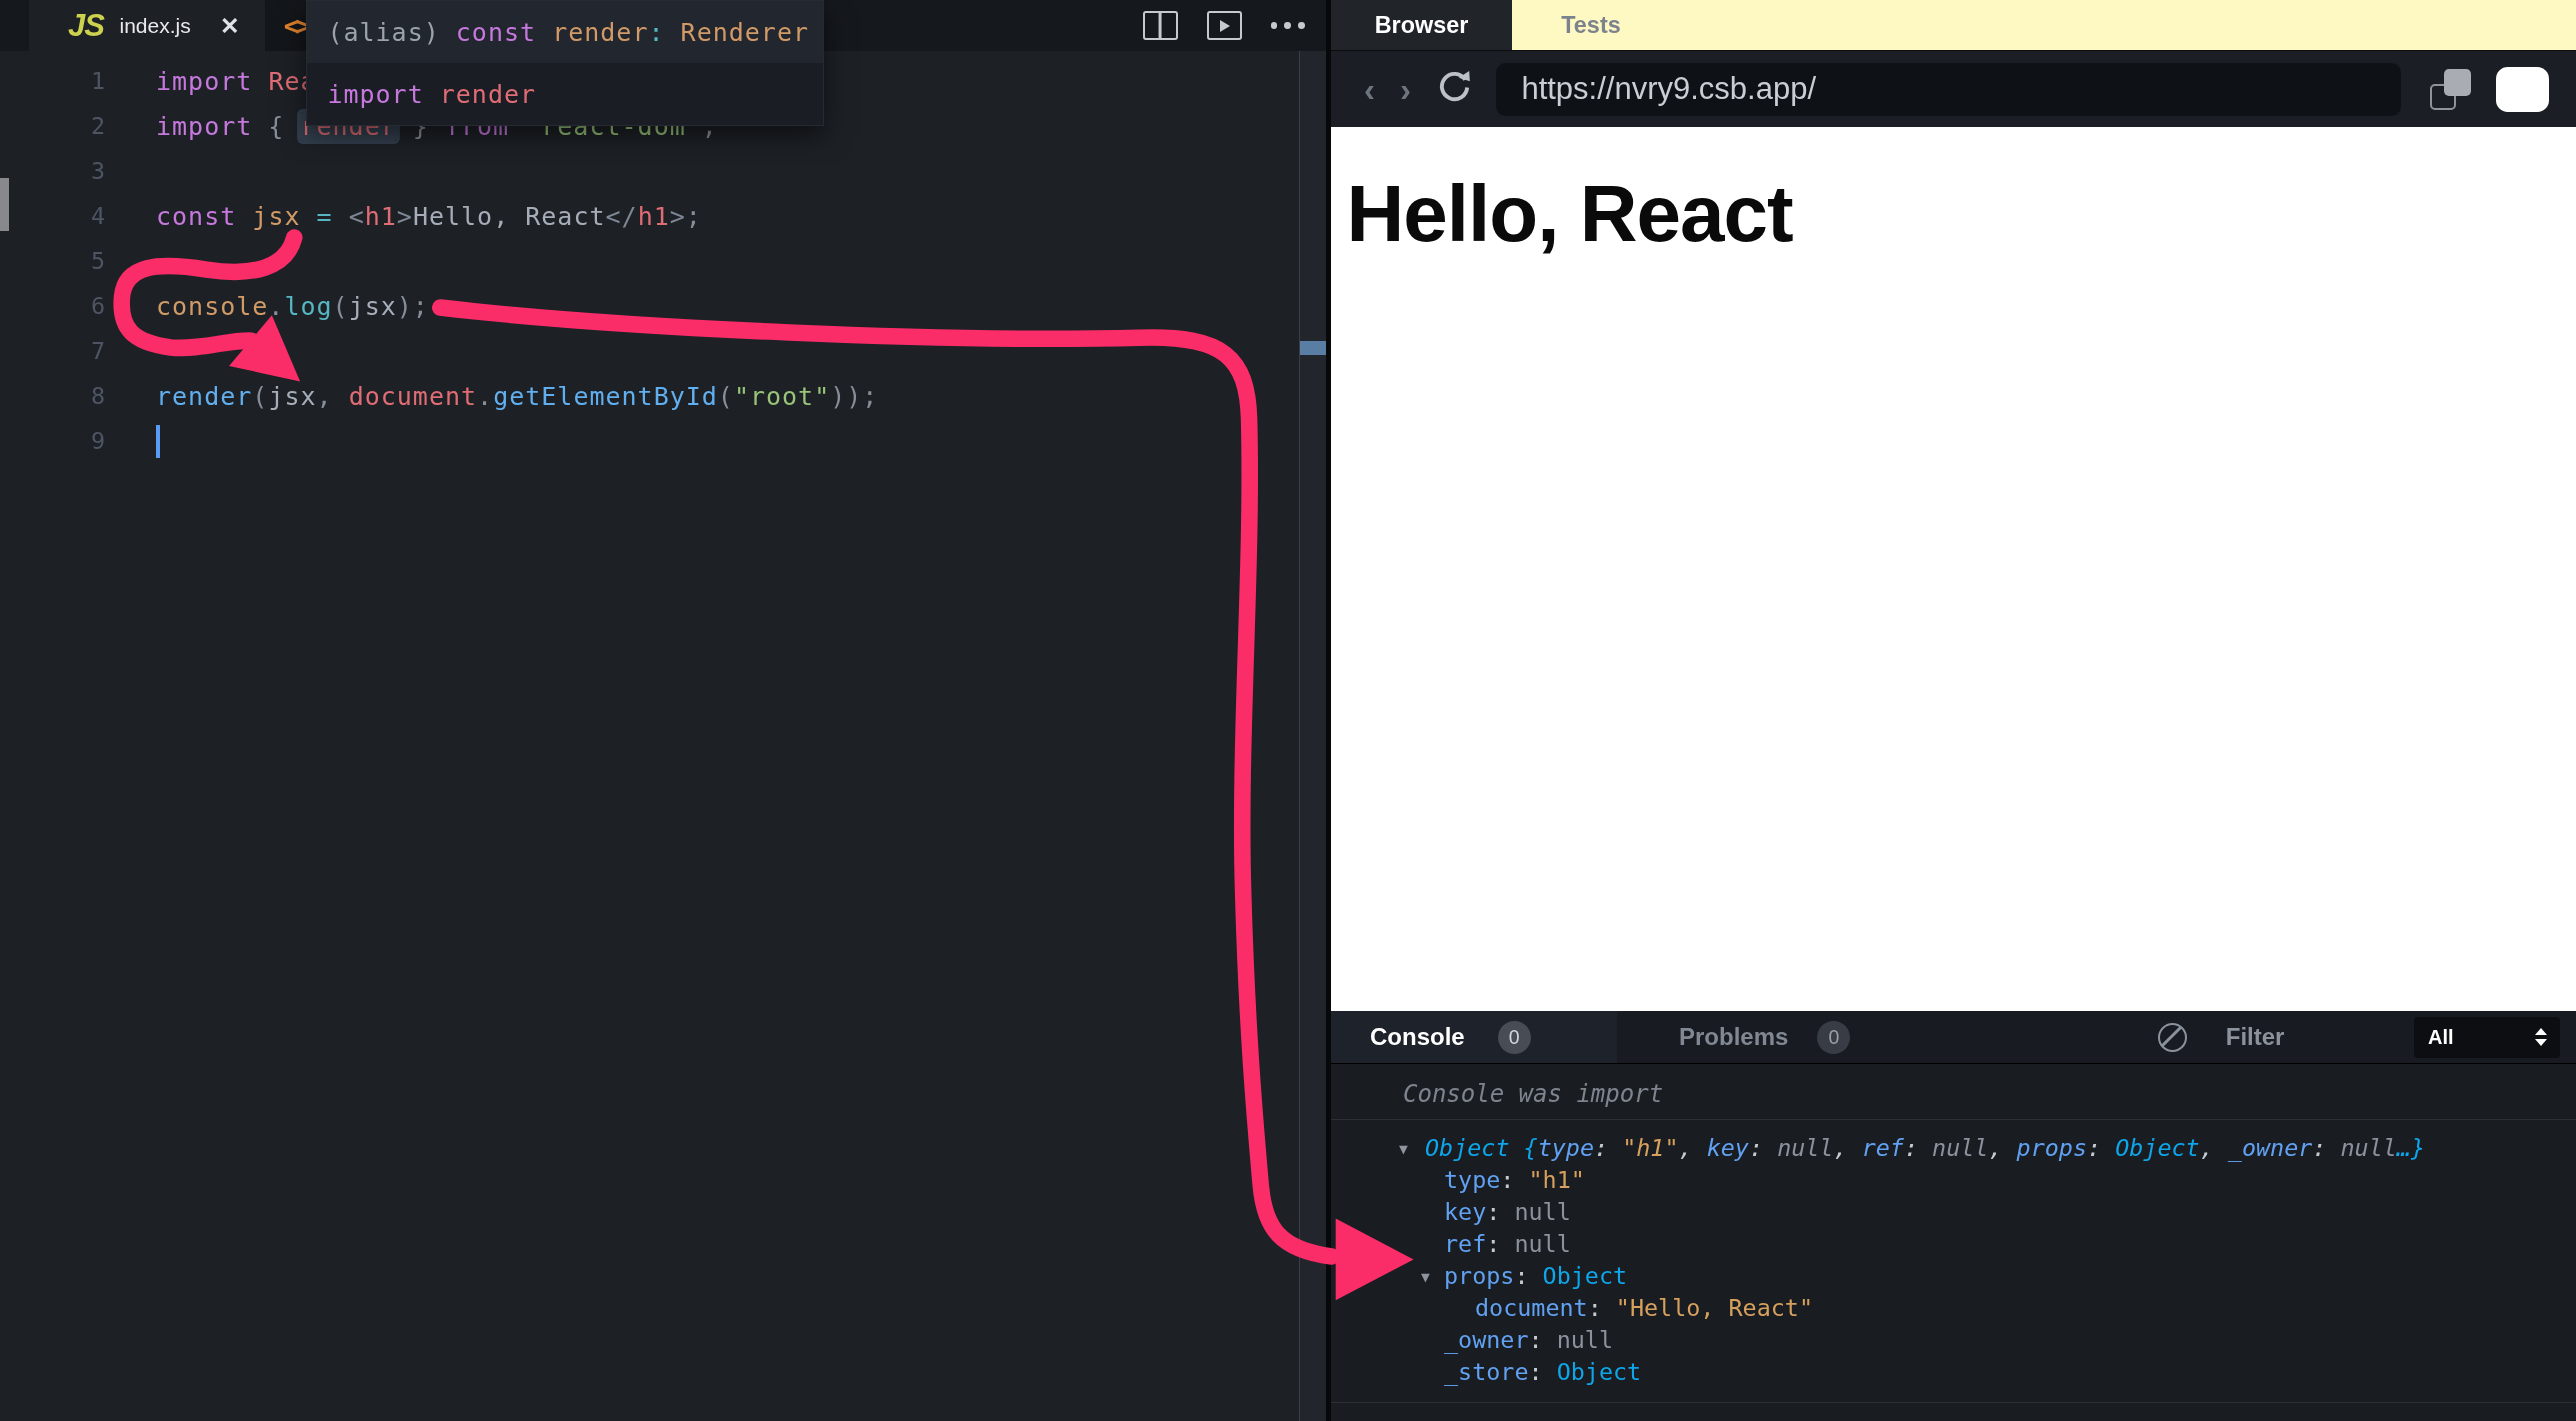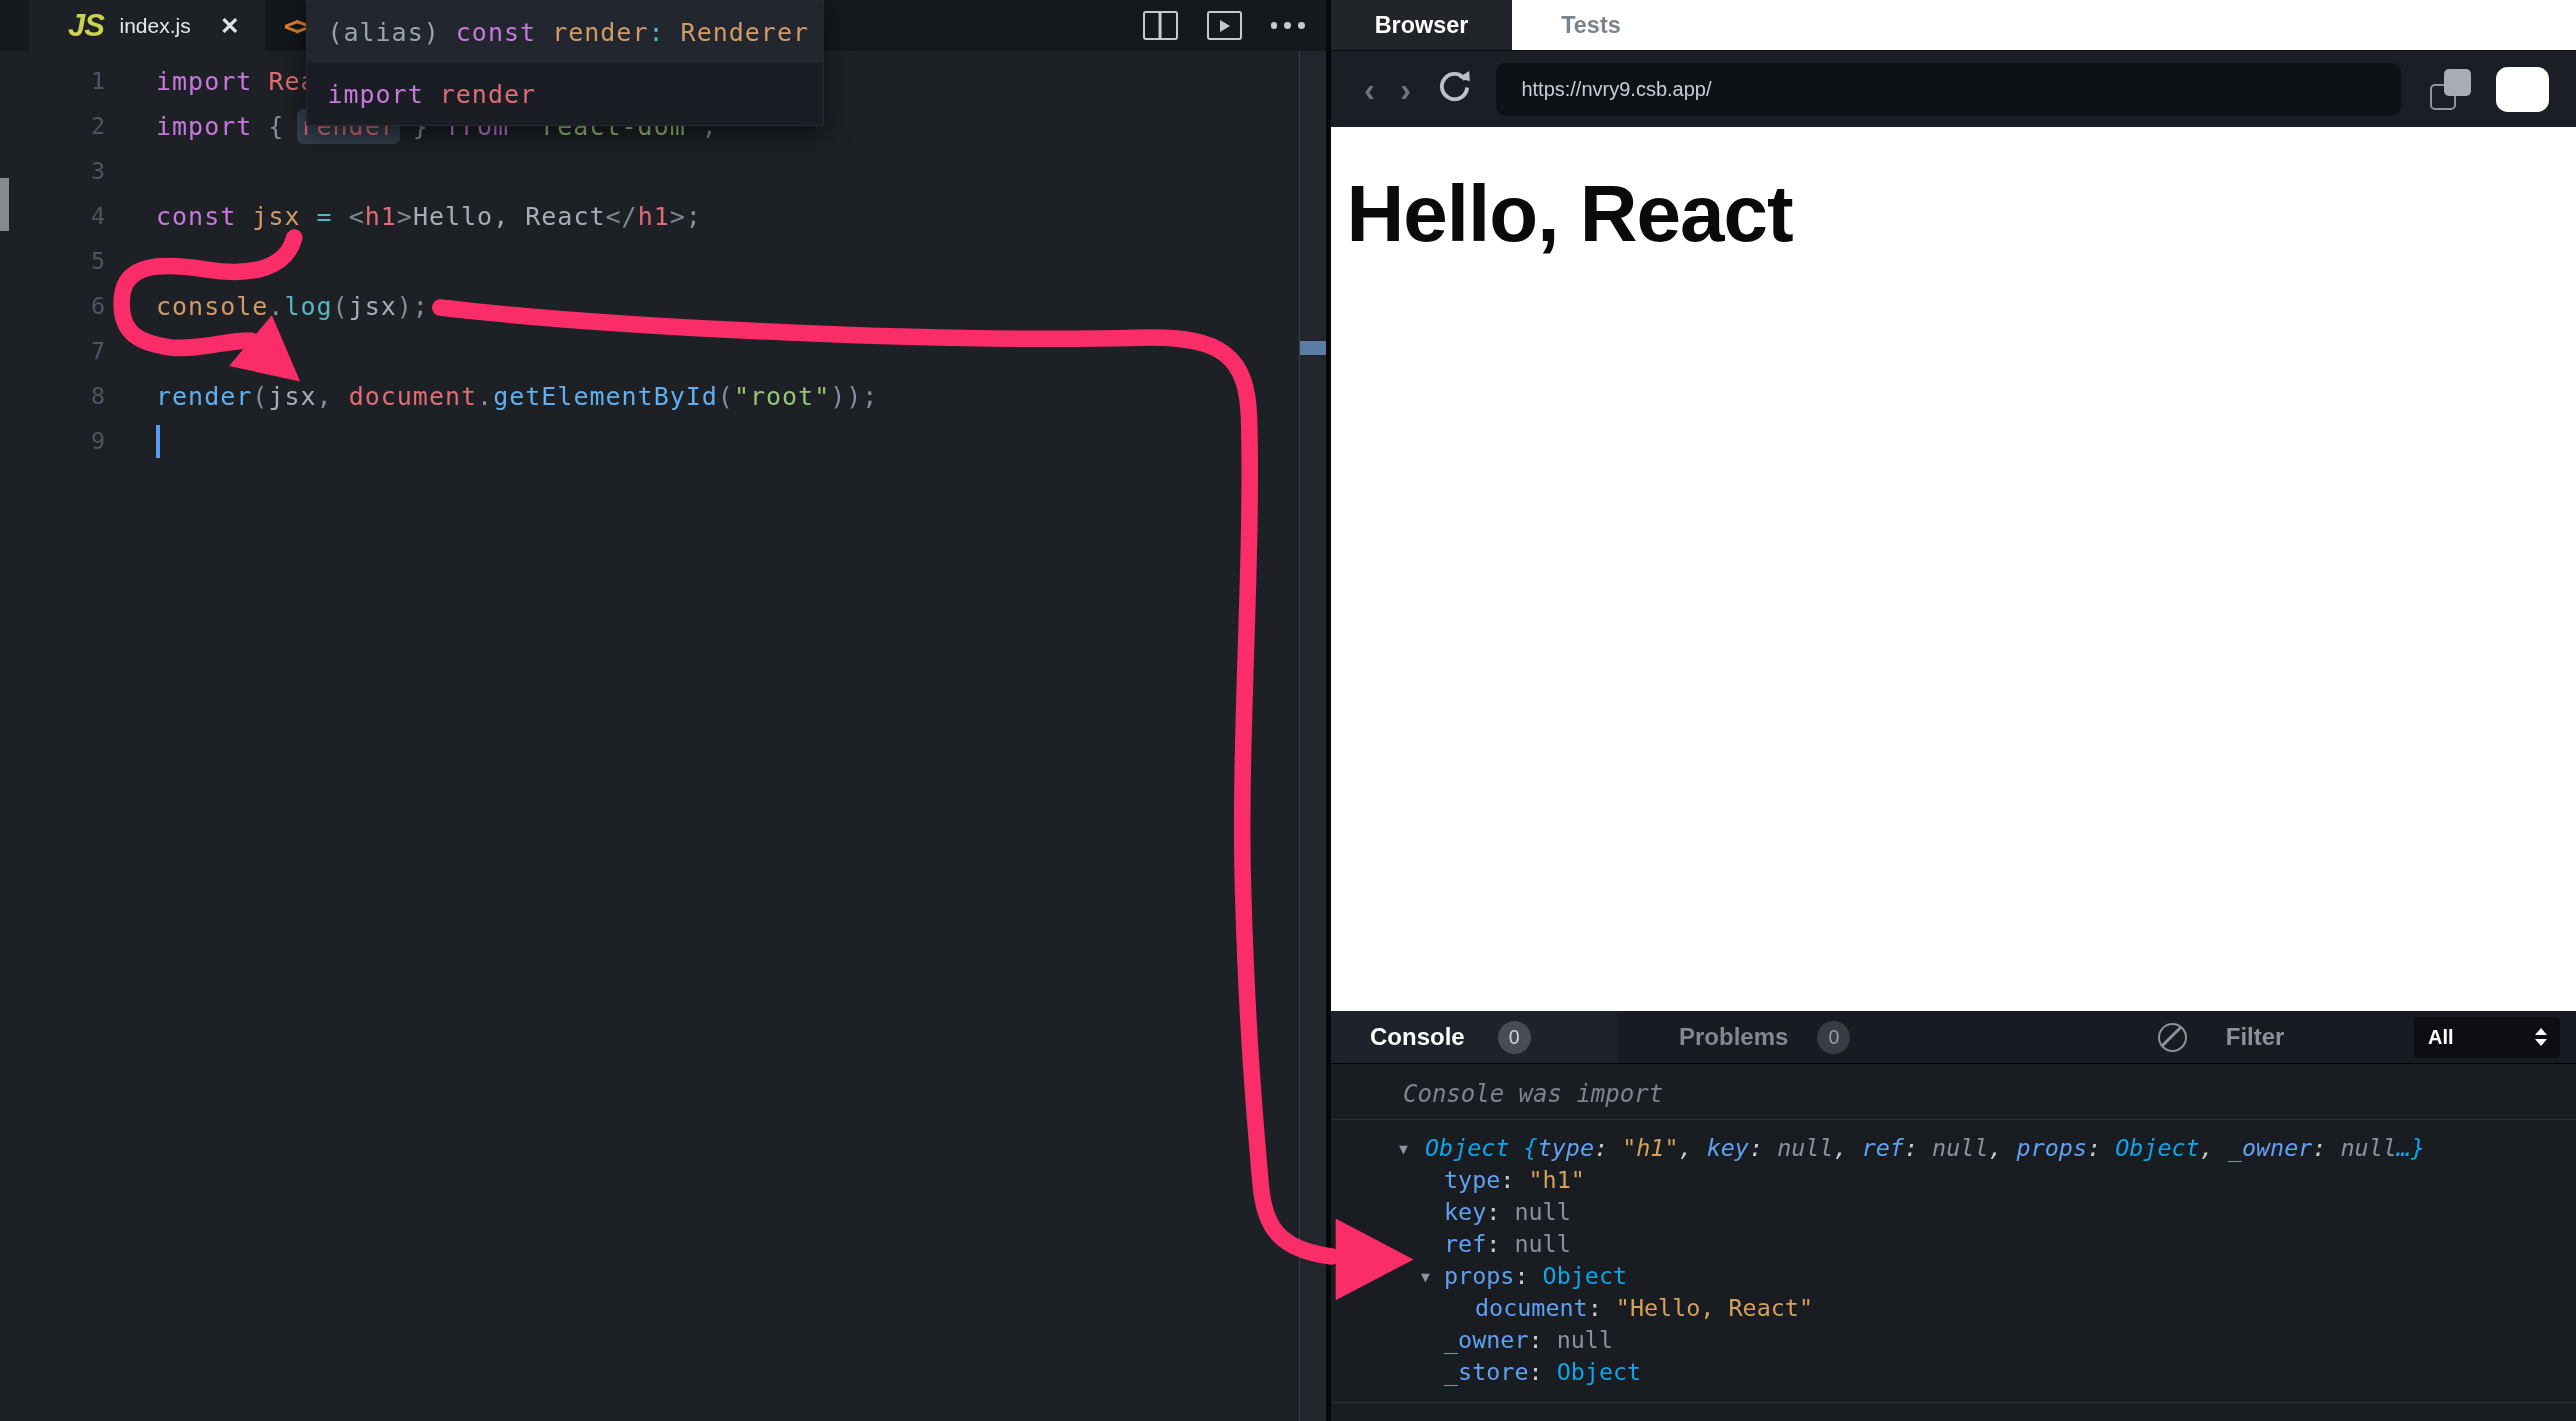--- a/index.html
+++ b/index.html
@@ -50,31 +50,31 @@
   #left-handle { position:absolute; left:0; top:178px; width:8.8px; height:53px; background:#87898d; }
   
   #tooltip { position:absolute; left:306px; top:0; width:518px; background:#1a1e24; border:1px solid #262b33;
     box-shadow:0 9.7px 25px rgba(0,0,0,.55); font-family:"DejaVu Sans Mono",monospace; font-size:25px; letter-spacing:1px; z-index:20; }
   .tooltip-row { height:62px; display:flex; align-items:center; padding-left:20.4px; white-space:pre; }
   .tooltip-row.sel { background:#22262e; }
   
   #pane-divider { position:absolute; left:1326px; top:0; width:4.9px; height:100%; background:#07080a; }
   
   #browser { position:absolute; left:1331px; top:0; right:0; bottom:0; background:#1b1e24; }
-  #browser-tabs { position:absolute; left:0; top:0; right:0; height:51px; background:#ffffff; display:flex; border-bottom:1px solid #0b0d10; }
+  #browser-tabs { position:absolute; left:0; top:0; right:0; height:51px; background:#fef9c3; display:flex; border-bottom:1px solid #0b0d10; }
   .btab { display:flex; align-items:center; justify-content:center; font-size:23.4px; }
   .btab.active { width:181px; background:#212429; color:#fff; font-weight:bold; }
   .btab.inactive { width:158px; color:#7c838c; font-weight:bold; }
   #navrow { position:absolute; left:0; top:51px; right:0; height:76px; background:#1b1e24; display:flex; align-items:center; }
   .nav-chevron { color:#6f757d; font-size:33px; font-weight:bold; line-height:1; }
   #nav-back { margin-left:33px; }
   #nav-fwd { margin-left:25px; }
   #nav-refresh { margin-left:25px; }
   #url-field { flex:1; height:53px; margin-left:23.4px; background:#0e1115; border:none; border-radius:9.7px;
-    color:#c9ced6; font-size:20px; padding:0 25px; font-family:"Liberation Sans",sans-serif; }
+    color:#c9ced6; font-size:31px; padding:0 25px; font-family:"Liberation Sans",sans-serif; }
   .icon-copy { position:relative; width:41px; height:41px; margin-left:29px; flex:none; }
   .icon-copy .back { position:absolute; left:0; bottom:0; width:26px; height:26px; border:2.9px solid #8f949b; border-radius:4.9px; }
   .icon-copy .front { position:absolute; right:0; top:0; width:27px; height:27px; background:#a9adb3; border-radius:4.9px; }
   #open-preview { width:53px; height:45px; background:#ffffff; border:none; border-radius:11.7px; margin:0 27px 0 25px; flex:none; }
   #viewport { position:absolute; left:0; top:127px; right:0; height:884px; background:#ffffff; }
   #hello-h1 { position:absolute; left:15.6px; top:41px; color:#0a0a0a; font-size:80px; font-weight:bold; letter-spacing:-1px; }
   
   #console-panel { position:absolute; left:0; top:1011px; right:0; bottom:0; background:#191c21; }
   #console-header { height:53px; background:#181b21; display:flex; align-items:center; border-bottom:1px solid #000; }
   #console-tab { height:100%; width:286px; background:#1e222a; display:flex; align-items:center; padding-left:39px; gap:33px; }

